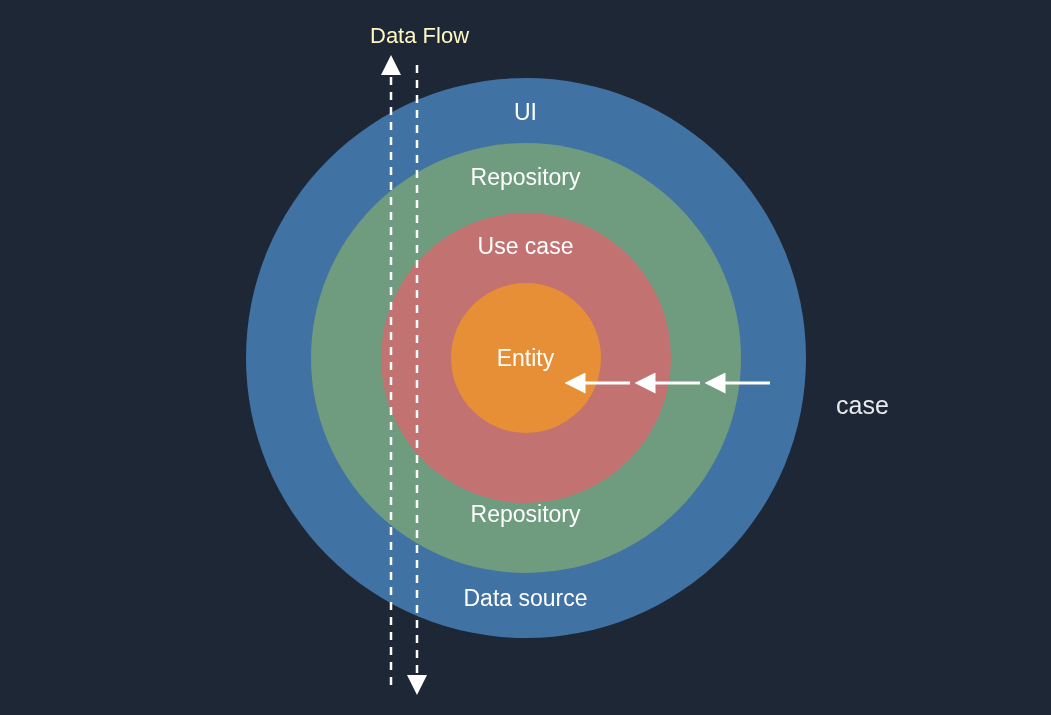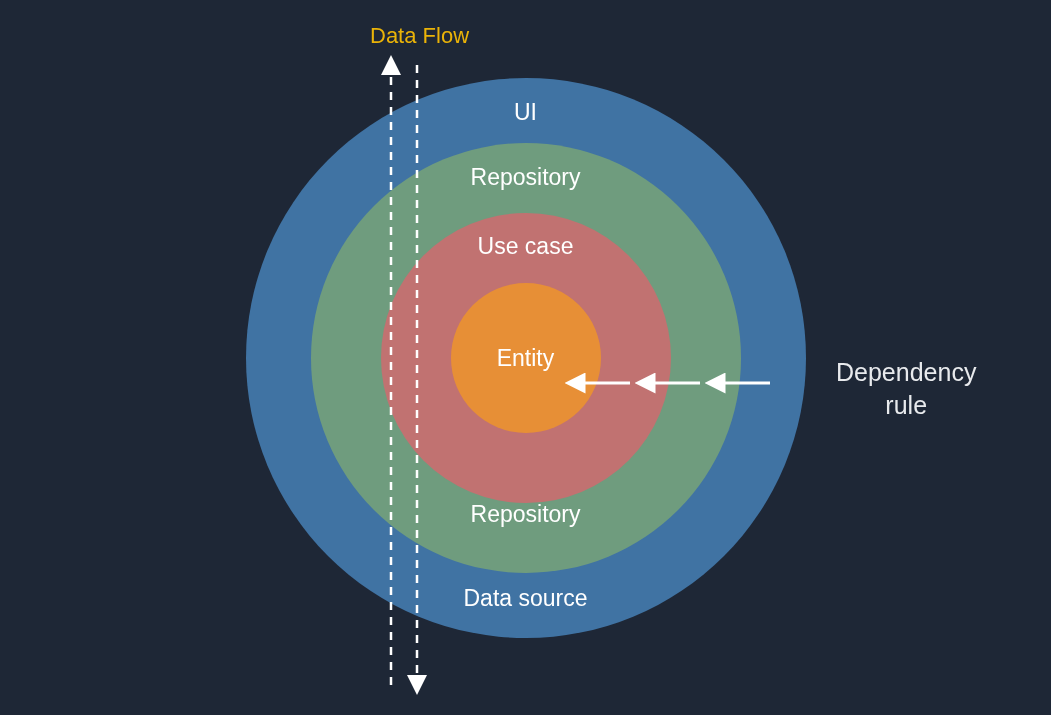--- a/index.html
+++ b/index.html
@@ -50,21 +50,21 @@
     .layer-label {
       position: absolute;
       font-size: 23px;
       color: #ffffff;
       transform: translateX(-50%);
       white-space: nowrap;
     }
     .data-flow-label {
       position: absolute;
       font-size: 22px;
-      color: #eab308;
+      color: #fef9c3;
     }
     .dependency-label {
       position: absolute;
       font-size: 25px;
       color: #e8eaed;
       text-align: center;
       line-height: 1.3;
     }
     svg.overlay {
       position: absolute;
@@ -88,22 +88,22 @@
   <div class="layer-label" style="top:-194px; left:0;">Repository</div>
   <div class="layer-label" style="top:-125px; left:0;">Use case</div>
   <div class="layer-label" style="top:-13px; left:0;">Entity</div>
   <div class="layer-label" style="top:143px; left:0;">Repository</div>
   <div class="layer-label" style="top:227px; left:0;">Data source</div>
 </div>
 
 <div class="data-flow-label" style="top:23px; left:370px;">Data Flow</div>
 
 <div class="dependency-label" style="top:356px; left:836px;">
-  <span>Dependency</span><br>
-  <span>rule</span>
+  <br>
+  <span>case</span>
 </div>
 
 <svg class="overlay" viewBox="0 0 1051 715">
   <defs>
     <marker id="arrow-white-up" viewBox="0 0 10 10" refX="5" refY="5" markerWidth="8" markerHeight="8" orient="auto-start-reverse">
       <path d="M 0 0 L 10 5 L 0 10 z" fill="#ffffff"></path>
     </marker>
     <marker id="arrow-white-right" viewBox="0 0 10 10" refX="5" refY="5" markerWidth="7" markerHeight="7" orient="auto-start-reverse">
       <path d="M 0 0 L 10 5 L 0 10 z" fill="#ffffff"></path>
     </marker>

